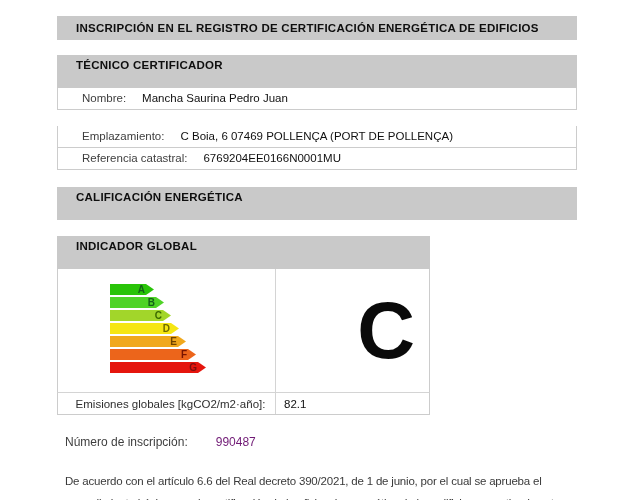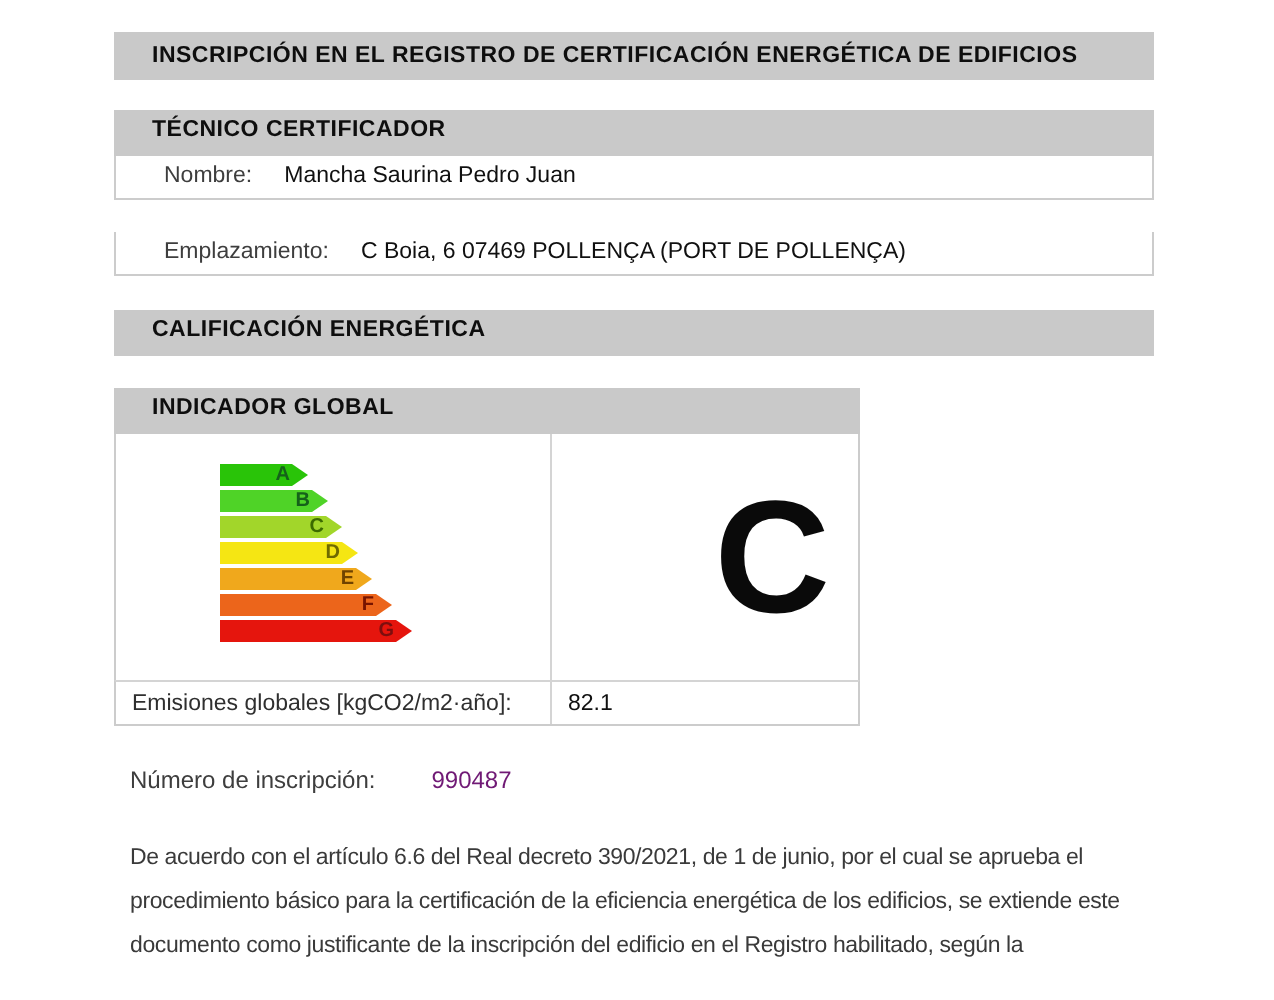--- a/index.html
+++ b/index.html
@@ -16,21 +16,21 @@
   .bar {
     background: #c9c9c9;
     font-weight: bold;
     font-size: 11.5px;
     letter-spacing: 0.25px;
     color: #0e0e0e;
     padding-left: 19px;
     white-space: nowrap;
   }
   .bar.title   { height: 24px; line-height: 24px; margin-bottom: 15px; }
-  .bar.section { height: 23px; line-height: 21px; }
+  .bar.section { height: 33px; line-height: 21px; }
 
   .row {
     background: #fff;
     border: 1px solid #cccccc;
     border-top: none;
     height: 22px;
     line-height: 21px;
     font-size: 11.5px;
     padding-left: 24px;
     white-space: nowrap;
@@ -87,20 +87,21 @@
     height: 23px;
     line-height: 22px;
     font-size: 11.5px;
   }
   .foot-label {
     width: 218px;
     border-right: 1px solid #d4d4d4;
     padding-left: 8px;
     color: #2f2f2f;
     white-space: nowrap;
+    text-align: center;
   }
   .foot-value { padding-left: 8px; color: #101010; }
 
   .inscription-line {
     margin: 20px 0 0 8px;
     font-size: 12px;
     white-space: nowrap;
   }
   .inscription-line .label { color: #3e3e3e; }
   .inscription-line .value { color: #701a75; margin-left: 28px; }
@@ -127,20 +128,23 @@
     <div class="row">
       <span class="label">Nombre:</span><span class="value">Mancha Saurina Pedro Juan</span>
     </div>
   </section>
 
   <div class="gap16"></div>
 
   <section>
     <div class="row">
       <span class="label">Emplazamiento:</span><span class="value">C Boia, 6 07469 POLLENÇA (PORT DE POLLENÇA)</span>
+    </div>
+    <div class="row">
+      <span class="label">Referencia catastral:</span><span class="value">6769204EE0166N0001MU</span>
     </div>
   </section>
 
   <div class="gap17"></div>
 
   <div class="bar section">CALIFICACIÓN ENERGÉTICA</div>
 
   <div class="gap16"></div>
 
   <section class="indicador">

